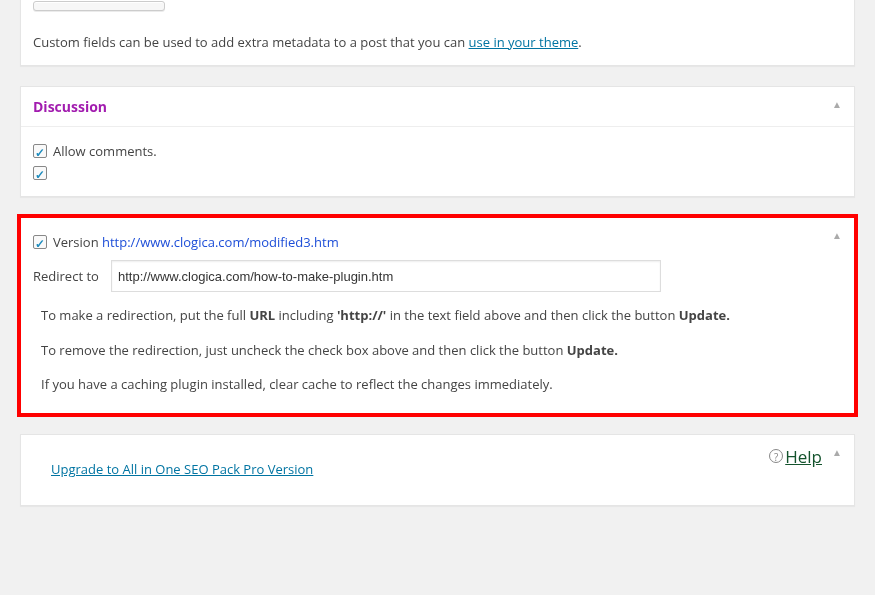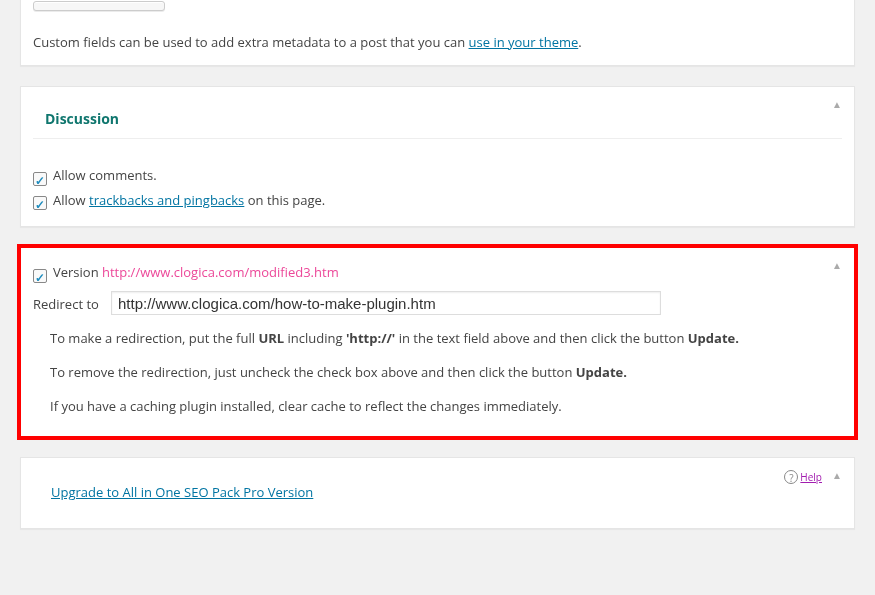--- a/index.html
+++ b/index.html
@@ -26,23 +26,23 @@
   }
   .postbox.highlighted {
     outline: 3px solid #f00;
     outline-offset: 0;
     border: 1px solid #f00;
   }
   .postbox h3.hndle {
     font-size: 14px;
     font-weight: 700;
     padding: 10px 12px;
-    margin: 12px;
+    margin: 0;
     border-bottom: 1px solid #eee;
-    color: #0f766e;
+    color: #a21caf;
     cursor: pointer;
   }
   .toggle-indicator {
     position: absolute;
     top: 10px;
     right: 12px;
     color: #aaa;
     font-size: 10px;
     cursor: pointer;
   }
@@ -58,23 +58,23 @@
     border: 1px solid #888;
     border-radius: 50%;
     text-align: center;
     line-height: 14px;
     font-size: 10px;
     color: #888;
     vertical-align: middle;
     margin-right: 2px;
   }
   .help-link {
-    color: #a21caf;
+    color: #14532d;
     text-decoration: underline;
-    font-size: 10px;
+    font-size: 17px;
     vertical-align: middle;
   }
   .inside {
     padding: 10px 12px 12px;
     font-size: 13px;
     line-height: 1.6;
   }
   .truncated-top .inside {
     padding-top: 0;
   }
@@ -108,34 +108,35 @@
     margin-right: 6px;
   }
   .cb.checked::after {
     content: "✓";
     position: absolute;
     left: 1px; top: -2px;
     font-size: 12px;
     color: #1e8cbe;
     font-weight: bold;
   }
-  .row { margin: 4px 0; display: flex; align-items: flex-end; }
+  .row { margin: 4px 0; display: flex; align-items: center; }
   .row-label { vertical-align: middle; }
-  .green-url { color: #ec4899; }
+  .green-url { color: #1d4ed8; }
   input[type=text].redirect-field {
-    font-size: 15px;
+    font-size: 13px;
     padding: 4px 6px;
     border: 1px solid #ddd;
     box-shadow: inset 0 1px 2px rgba(0,0,0,0.07);
     width: 550px;
-    height: 24px;
+    height: 32px;
     background: #fff;
     color: #333;
-  }
-  p.desc { margin: 12px 17px 6px; line-height: 1.7; }
+    margin-left: 8px;
+  }
+  p.desc { margin: 12px 8px 6px; line-height: 1.7; }
   .upgrade-link {
     display: inline-block;
     margin: 14px 0 20px 18px;
     color: #0074a2;
     text-decoration: underline;
     font-size: 13px;
   }
   .truncated-bottom { overflow: hidden; max-height: 72px; }
 </style>
 </head>
@@ -157,37 +158,34 @@
   <div class="postbox">
     <span class="toggle-indicator">▲</span>
     <h3 class="hndle">Discussion</h3>
     <div class="inside">
       <div class="row">
         <span class="cb checked"></span>
         <span class="row-label">Allow comments.</span>
       </div>
       <div class="row">
         <span class="cb checked"></span>
-        <span class="row-label">
-          <span>Allow </span><a href="#">trackbacks and pingbacks</a><span> on this page.</span>
-        </span>
       </div>
     </div>
   </div>
 
   <div class="postbox highlighted">
     <span class="toggle-indicator">▲</span>
     <div class="inside">
       <div class="row" style="margin-bottom:8px;">
         <span class="cb checked"></span>
         <span class="row-label">
           <span>Version </span><span class="green-url">http://www.clogica.com/modified3.htm</span>
         </span>
       </div>
-      <div class="row" style="margin-bottom:8px;gap:8px;">
+      <div class="row" style="margin-bottom:8px;">
         <span class="row-label" style="min-width:70px;">Redirect to</span>
         <input type="text" class="redirect-field" value="http://www.clogica.com/how-to-make-plugin.htm" style="">
       </div>
       <p class="desc">
         <span>To make a redirection, put the full </span><b>URL</b><span> including </span><b>'http://'</b><span> in the text field above and then click the button </span><b>Update.</b>
       </p>
       <p class="desc">
         <span>To remove the redirection, just uncheck the check box above and then click the button </span><b>Update.</b>
       </p>
       <p class="desc">If you have a caching plugin installed, clear cache to reflect the changes immediately.</p>

